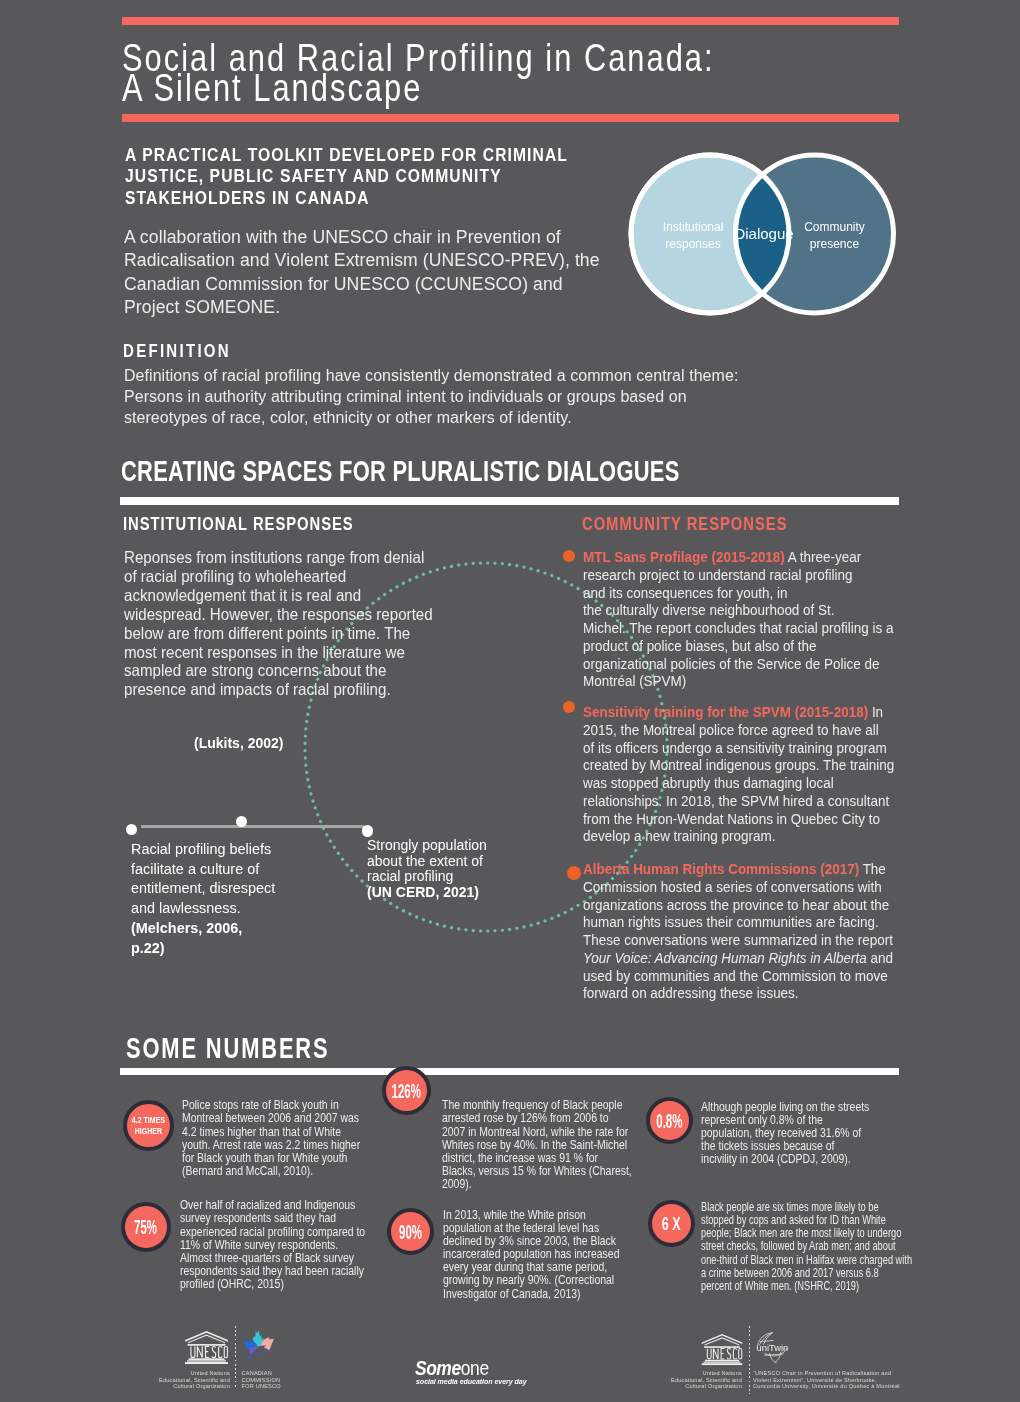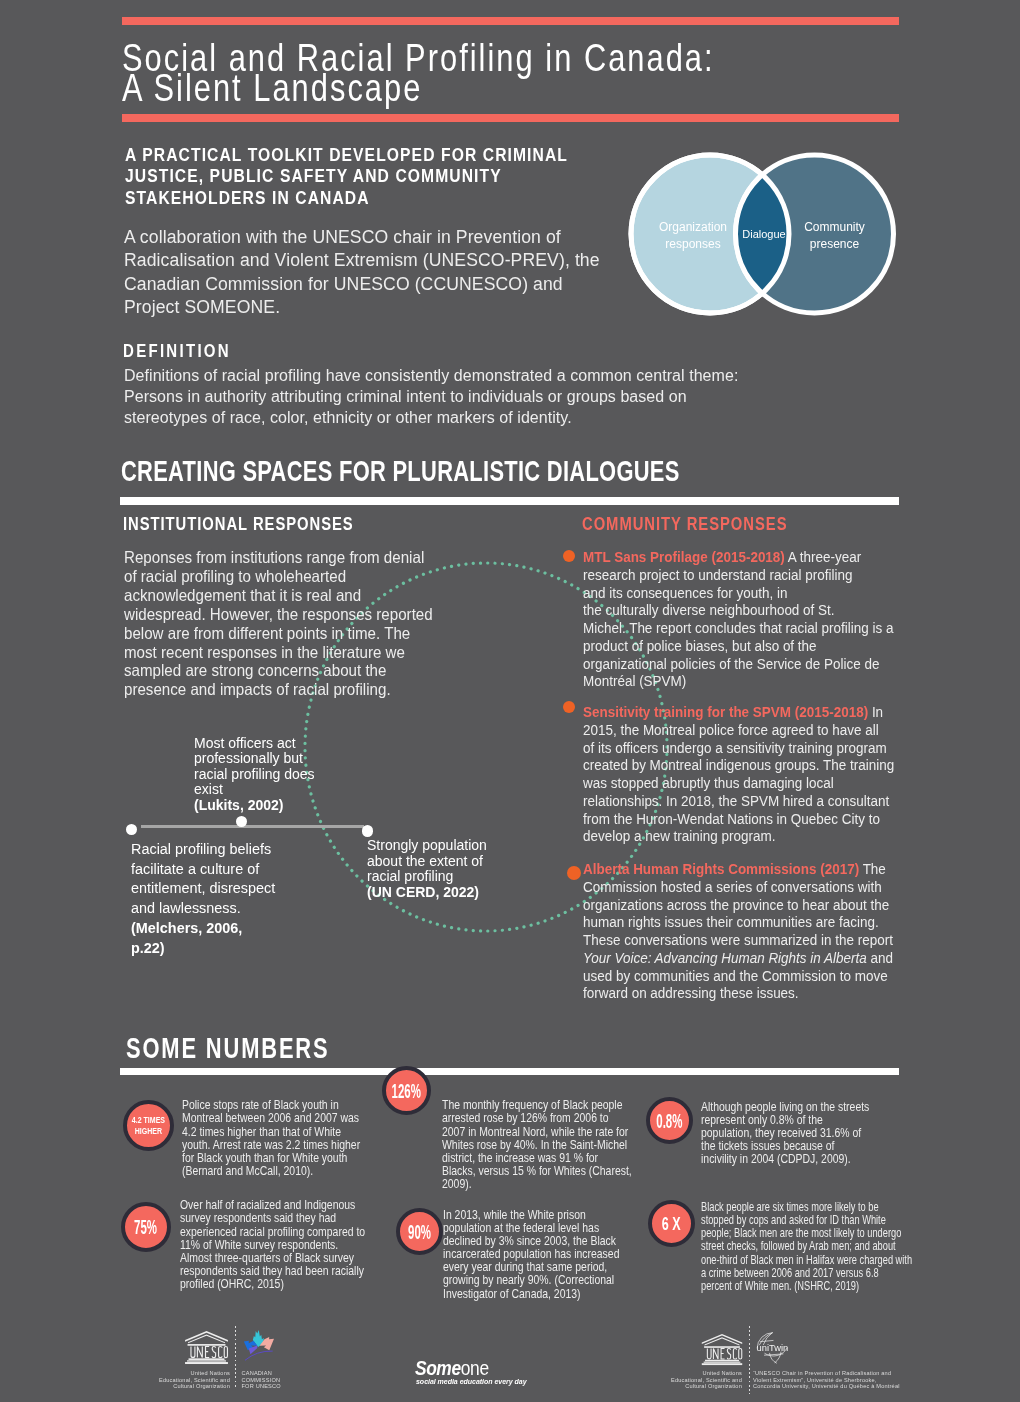--- a/index.html
+++ b/index.html
@@ -64,23 +64,23 @@
         <circle cx="90" cy="86" r="79"></circle>
       </clipPath>
   </defs>
   <circle cx="90" cy="86" r="79" fill="#b5d5e0" stroke="#ffffff" stroke-width="5"></circle>
   <circle cx="194.5" cy="86" r="79" fill="#507387" stroke="#ffffff" stroke-width="5"></circle>
   <g clip-path="url(#clipL)">
     <circle cx="194.5" cy="86" r="79" fill="#1b6087" stroke="#ffffff" stroke-width="5"></circle>
   </g>
   <circle cx="90" cy="86" r="79" fill="none" stroke="#ffffff" stroke-width="5"></circle>
 </svg>
-<div class="venn-label" style="left:622px;top:219px;width:142px;white-space:pre-line">Organization
+<div class="venn-label" style="left:622px;top:219px;width:142px;white-space:pre-line">Institutional
 responses</div>
-<div class="venn-label" style="left:730px;top:226px;width:68px;font-size:11px">Dialogue</div>
+<div class="venn-label" style="left:730px;top:226px;width:68px;font-size:15px">Dialogue</div>
 <div class="venn-label" style="left:766px;top:219px;width:137px;white-space:pre-line">Community
 presence</div>
 
 <div id="def-head">DEFINITION</div>
 <div id="def-body">Definitions of racial profiling have consistently demonstrated a common central theme: Persons in authority attributing criminal intent to individuals or groups based on stereotypes of race, color, ethnicity or other markers of identity.</div>
 
 <div id="sec-head">CREATING SPACES FOR PLURALISTIC DIALOGUES</div>
 <div class="rule" style="left:120px;top:496.5px;width:779px;height:8.7px;background:#fff"></div>
 <div class="col-head" style="left:123px;top:513px;color:#fff">INSTITUTIONAL RESPONSES</div>
 <div class="col-head" style="left:582px;top:513px;color:#f4685e">COMMUNITY RESPONSES</div>
@@ -95,29 +95,25 @@
 <div class="tl-dot" style="left:125.5px;top:823.5px;width:11px;height:11px"></div>
 <div class="tl-dot" style="left:235.5px;top:816px;width:11px;height:11px"></div>
 <div class="tl-dot" style="left:361.5px;top:825px;width:11.5px;height:11.5px"></div>
 
 <div class="tl-txt big" style="left:131px;top:839px;width:175px;"><span>Racial profiling beliefs
 facilitate a culture of
 entitlement, disrespect
 and lawlessness.
 </span><b>(Melchers, 2006,
 p.22)</b></div>
-<div class="tl-txt" style="left:194px;top:735.5px;width:160px;"><span>Most officers act
-professionally but
-racial profiling does
-exist
-</span><b>(Lukits, 2002)</b></div>
+<div class="tl-txt" style="left:194px;top:735.5px;width:160px;"><b>(Lukits, 2002)</b></div>
 <div class="tl-txt" style="left:367px;top:838px;width:170px;"><span>Strongly population
 about the extent of
 racial profiling
-</span><b>(UN CERD, 2022)</b></div>
+</span><b>(UN CERD, 2021)</b></div>
 
 <div class="cbullet" style="left:563px;top:550px;width:12.3px;height:12.3px"></div>
 <div class="col-body right" style="left:583px;top:548px;width:370px;"><b class="bold-red">MTL Sans Profilage (2015-2018)</b><span> A three-year
 research project to understand racial profiling
 and its consequences for youth, in
 the culturally diverse neighbourhood of St.
 Michel. The report concludes that racial profiling is a
 product of police biases, but also of the
 organizational policies of the Service de Police de
 Montréal (SPVM)</span></div>
@@ -181,21 +177,21 @@
   <span style="font-size:20.5px;line-height:21px;transform:scaleX(0.56)">75%</span>
 </div>
 <div class="stat-txt" style="left:180px;top:1199.3px;width:265px">Over half of racialized and Indigenous
 survey respondents said they had
 experienced racial profiling compared to
 11% of White survey respondents.
 Almost three-quarters of Black survey
 respondents said they had been racially
 profiled (OHRC, 2015)</div>
 
-<div class="stat-circle" style="left:396px;top:1208px;width:47px;height:47px">
+<div class="stat-circle" style="left:387px;top:1208px;width:47px;height:47px">
   <span style="font-size:20.5px;line-height:21px;transform:scaleX(0.56)">90%</span>
 </div>
 <div class="stat-txt" style="left:443px;top:1208.7px;width:265px">In 2013, while the White prison
 population at the federal level has
 declined by 3% since 2003, the Black
 incarcerated population has increased
 every year during that same period,
 growing by nearly 90%. (Correctional
 Investigator of Canada, 2013)</div>
 

